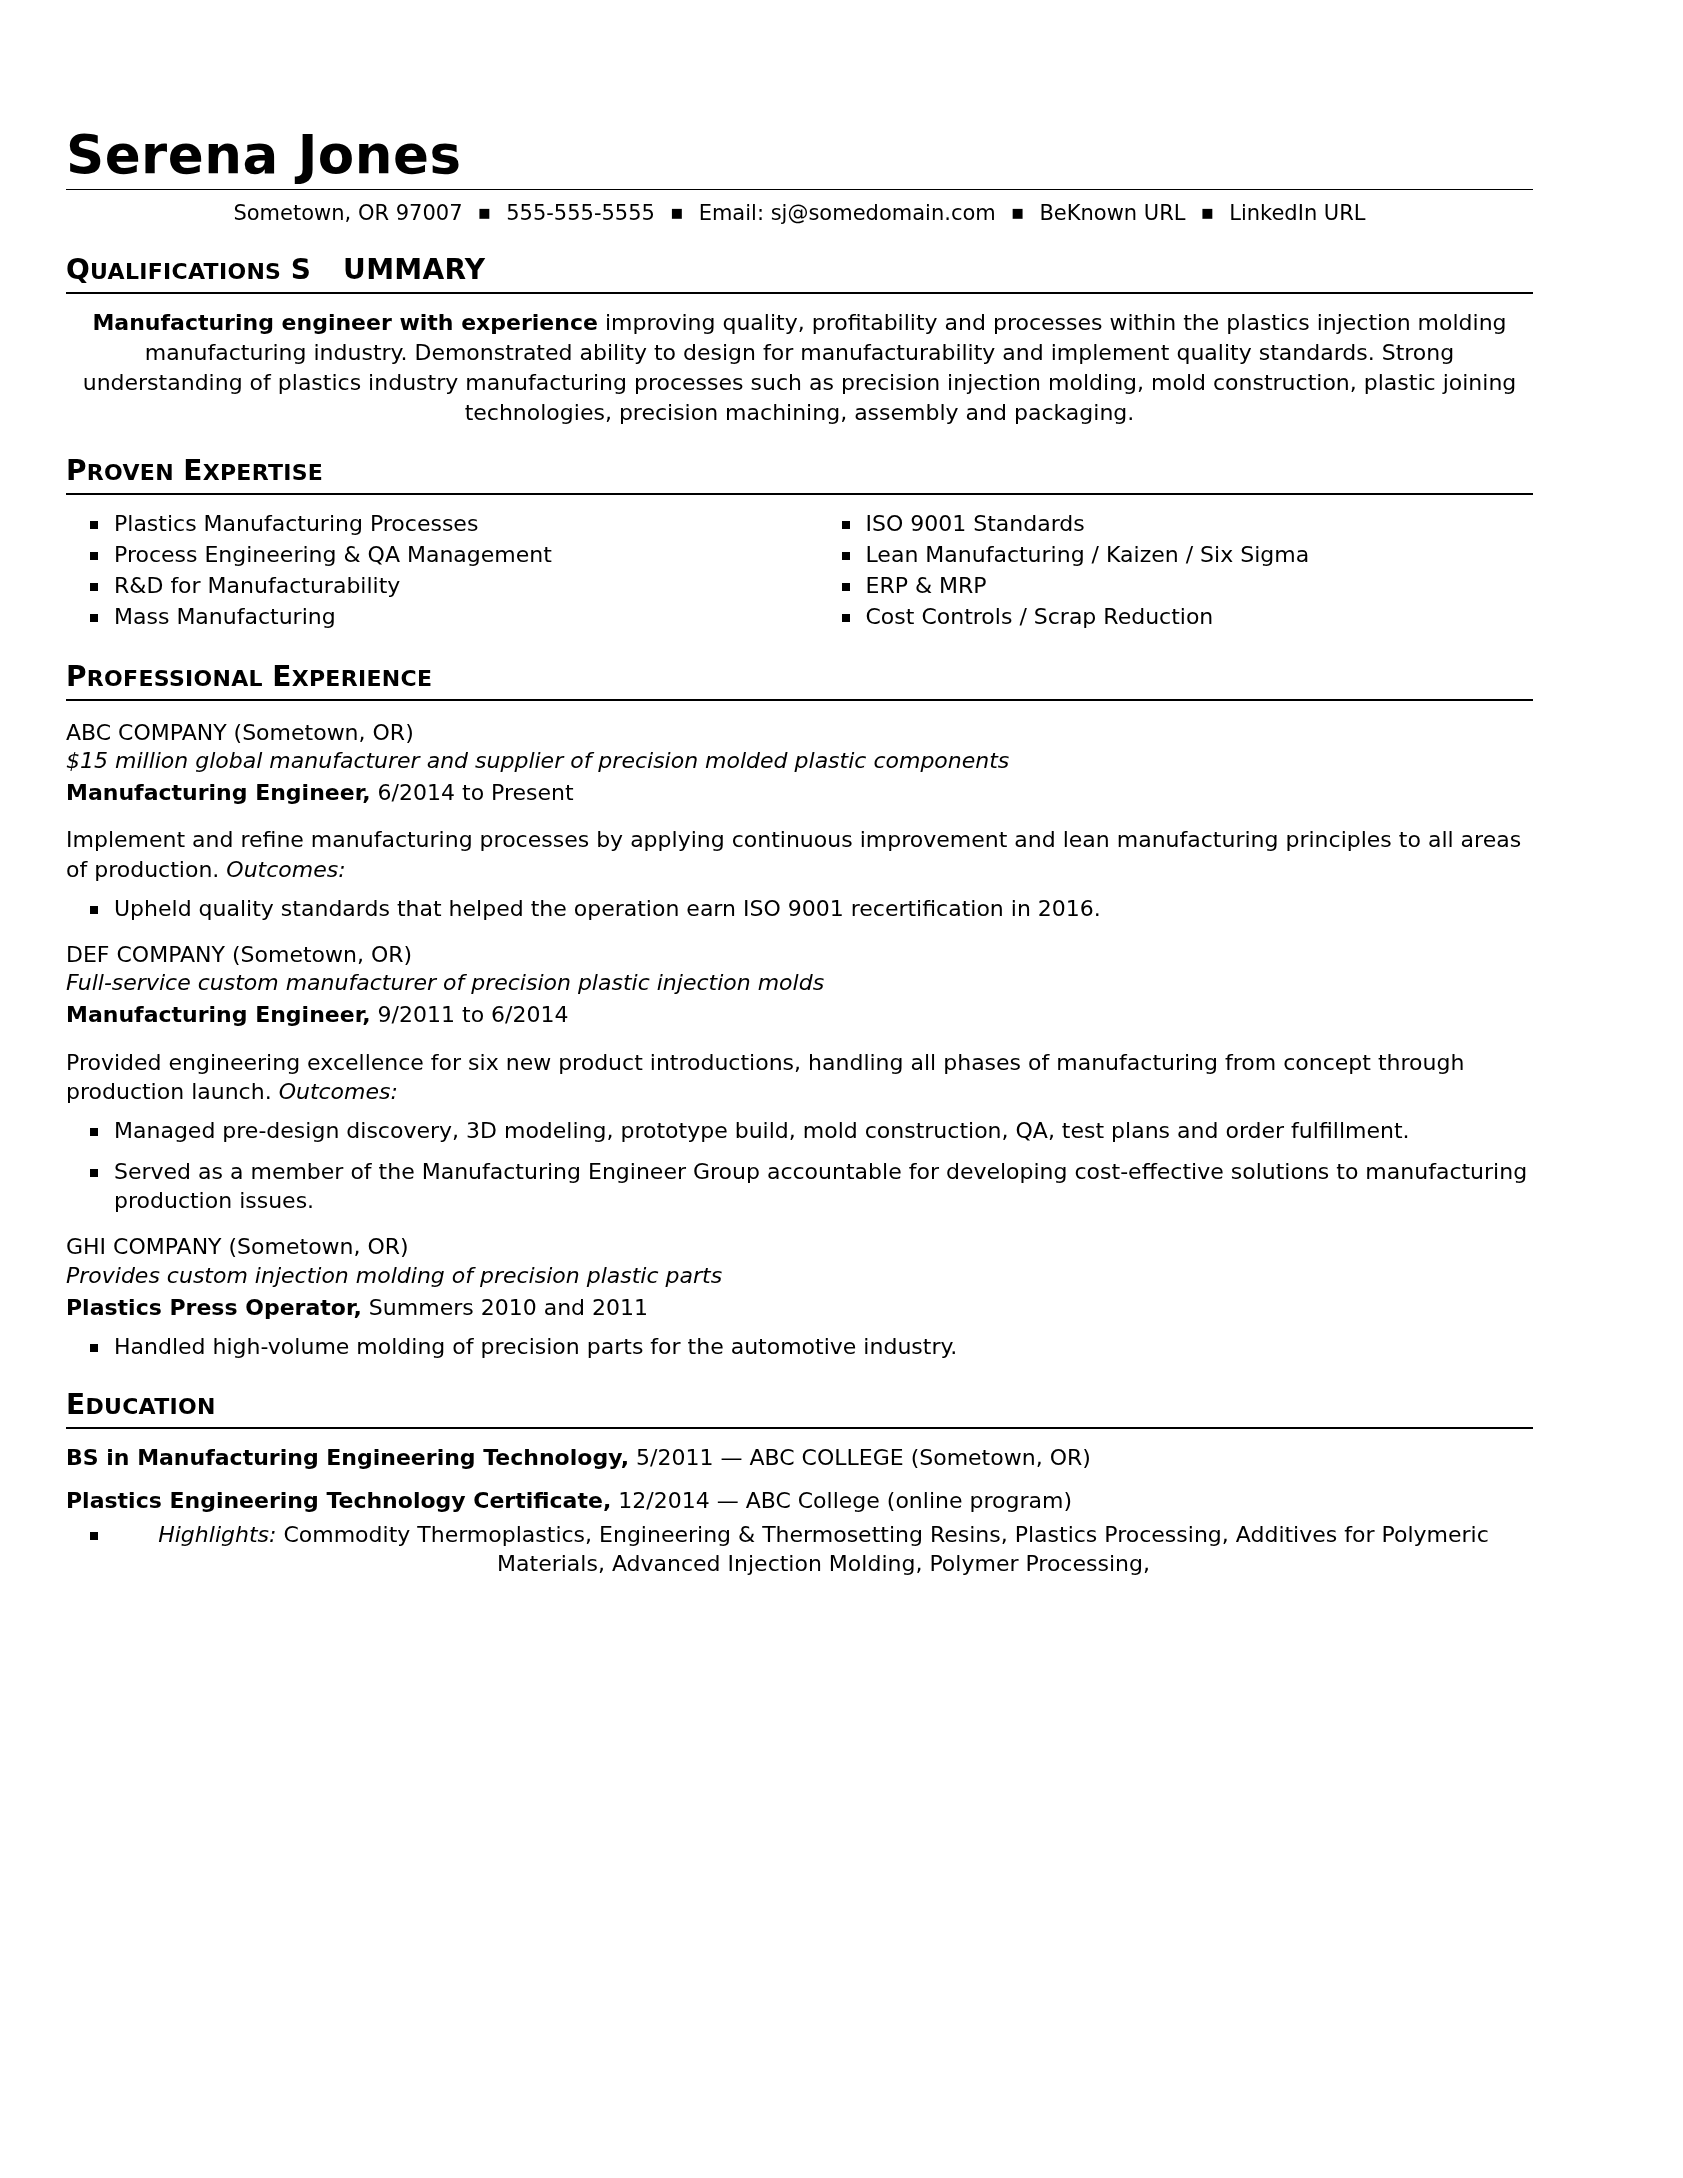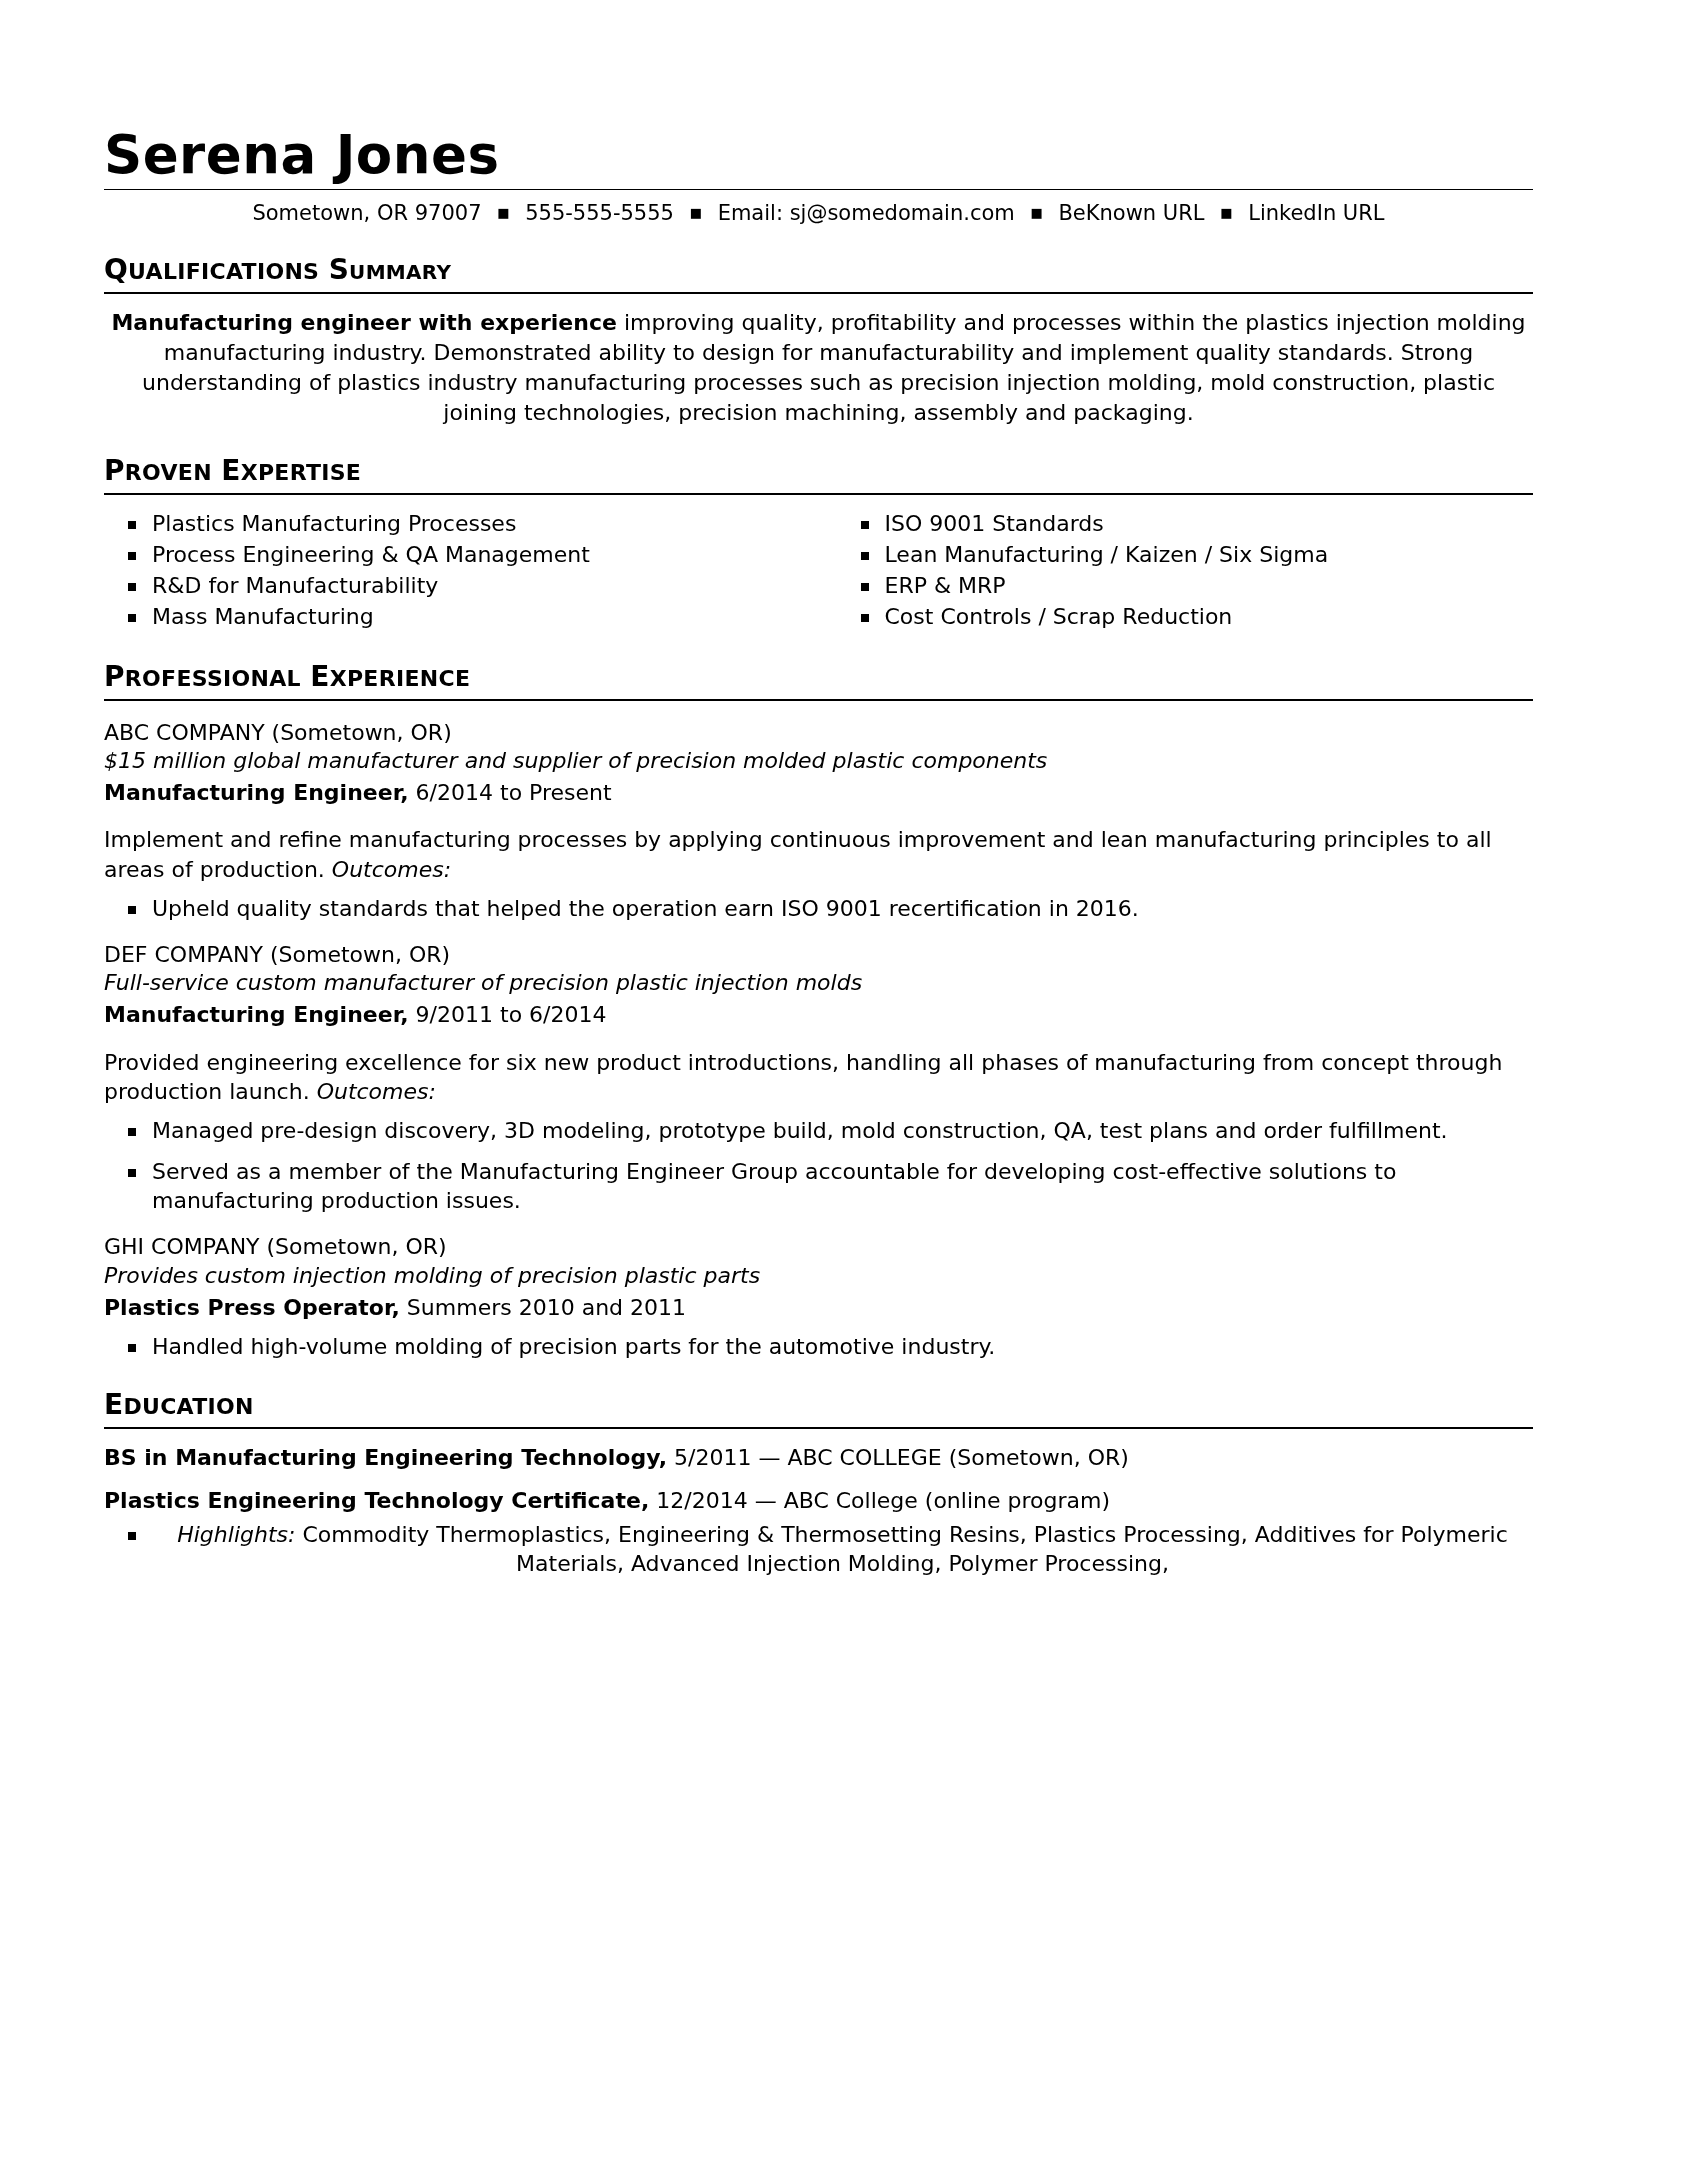--- a/index.html
+++ b/index.html
@@ -12,21 +12,21 @@
     height: 2178px;
     font-family: "DejaVu Sans", "Liberation Sans", sans-serif;
     color: #000000;
     -webkit-font-smoothing: antialiased;
   }
   .page {
     position: relative;
     width: 1683px;
     height: 2178px;
     box-sizing: border-box;
-    padding: 127px 150px 0 104px;
+    padding: 127px 150px 0 66px;
   }
   .name {
     font-size: 53px;
     font-weight: bold;
     letter-spacing: 0.5px;
     line-height: 1.05;
     margin: 0 0 6px 0;
   }
   .rule {
     border: none;
@@ -192,21 +192,21 @@
       <span class="sep">■</span>
       <span>Email: sj@somedomain.com</span>
       <span class="sep">■</span>
       <span>BeKnown URL</span>
       <span class="sep">■</span>
       <span>LinkedIn URL</span>
     </p>
   </div>
 
   <div class="section">
-    <div class="section-title"><span style="font-size: 28px;">Q</span><span style="font-size: 22px;">UALIFICATIONS</span> <span style="font-size: 28px;">S</span><span style="font-size: 20px;">UMMARY</span></div>
+    <div class="section-title"><span style="font-size: 28px;">Q</span><span style="font-size: 22px;">UALIFICATIONS</span> <span style="font-size: 28px;">S</span><span style="font-size: 28px; margin-left: 32px;">UMMARY</span></div>
     <hr class="section-rule">
     <p class="summary-text"><b>Manufacturing engineer with experience</b><span> improving quality, profitability and processes within the plastics injection molding manufacturing industry. Demonstrated ability to design for manufacturability and implement quality standards. Strong understanding of plastics industry manufacturing processes such as precision injection molding, mold construction, plastic joining technologies, precision machining, assembly and packaging.</span></p>
   </div>
 
   <div class="section">
     <div class="section-title"><span style="font-size: 28px;">P</span><span style="font-size: 22px;">ROVEN</span> <span style="font-size: 28px;">E</span><span style="font-size: 22px;">XPERTISE</span></div>
     <hr class="section-rule">
     <div class="expertise">
       <div class="col left">
         <ul class="bullets">

